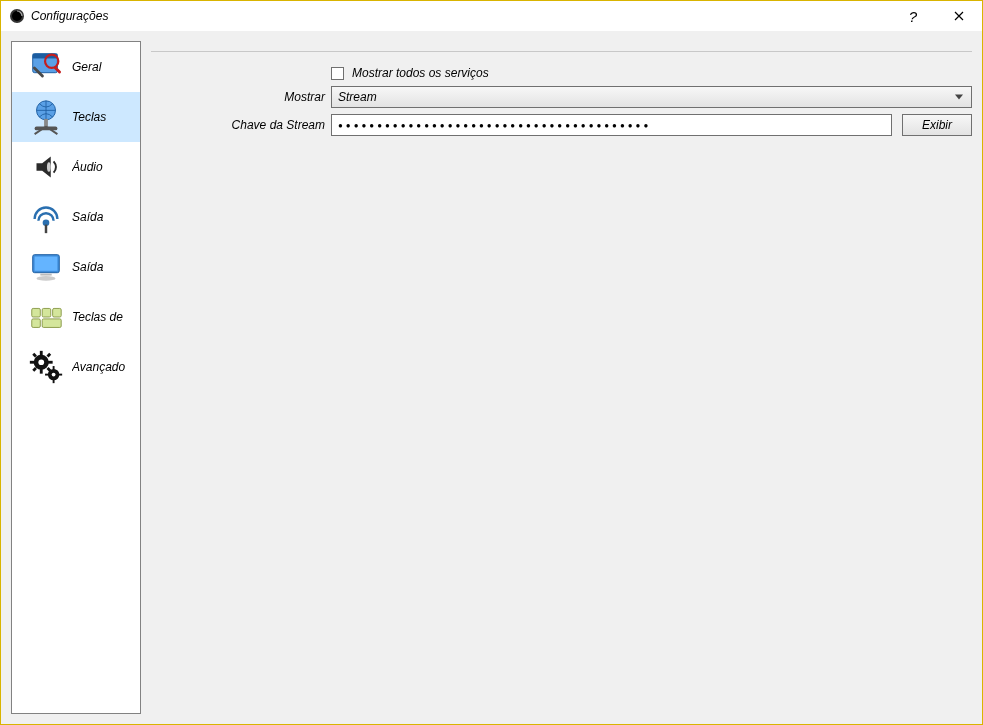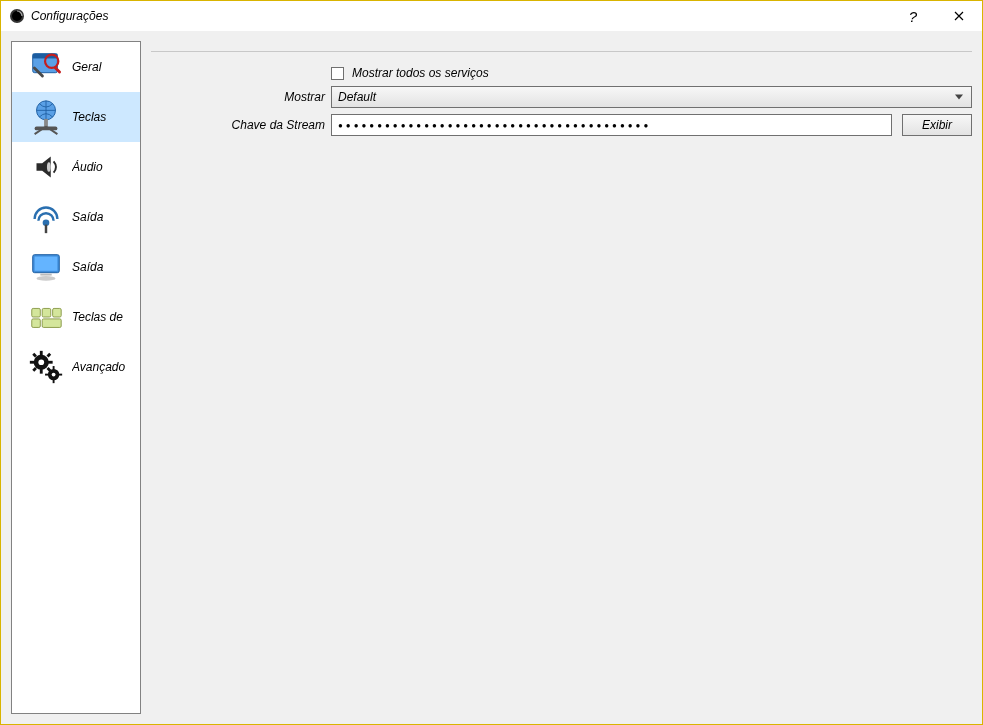--- a/index.html
+++ b/index.html
@@ -310,21 +310,21 @@
             <span class="checkbox-box"></span>
             <span>Mostrar todos os serviços</span>
           </div>
         </div>
       </div>
 
       <div class="form-row">
         <div class="label">Mostrar</div>
         <div class="control">
           <div class="combo">
-            <span>Default</span>
+            <span>Stream</span>
           </div>
         </div>
       </div>
 
       <div class="form-row">
         <div class="label">Chave da Stream</div>
         <div class="control">
           <div class="text-input">
             <span style="font-size:8px; letter-spacing:3px;">●●●●●●●●●●●●●●●●●●●●●●●●●●●●●●●●●●●●●●●●</span>
           </div>

